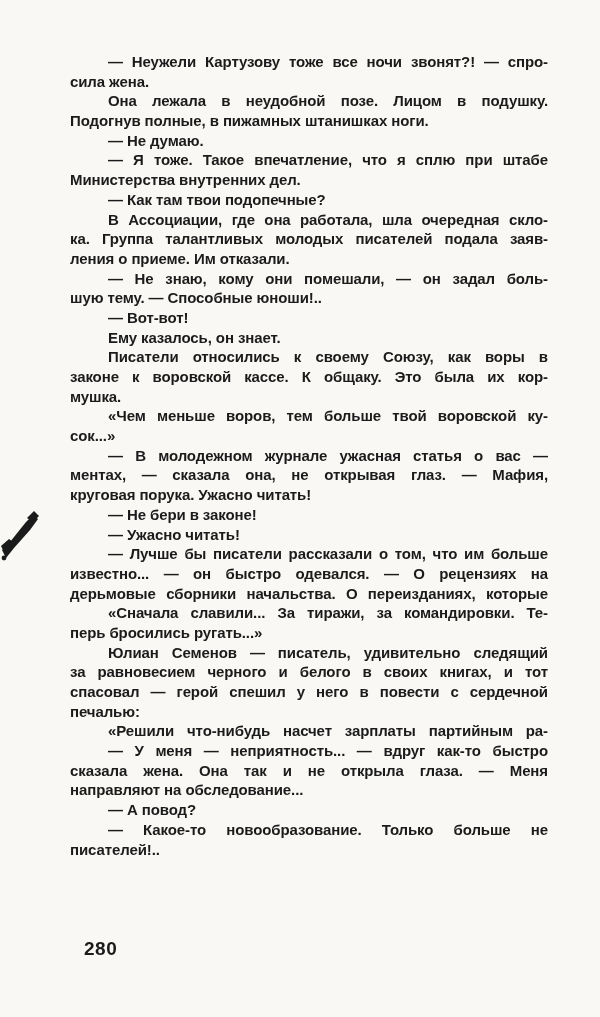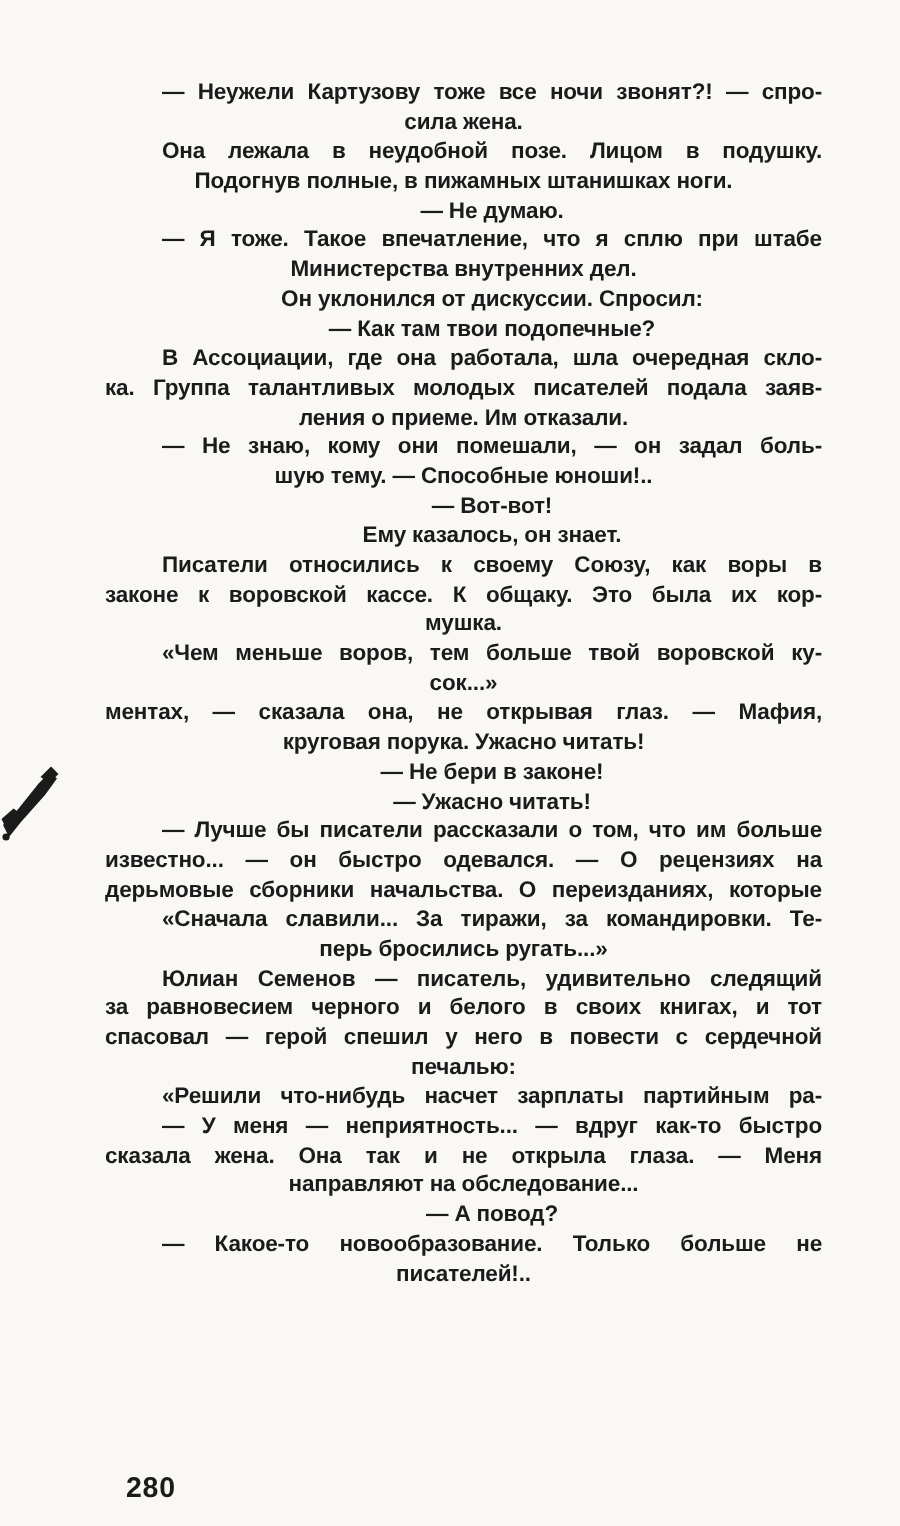--- a/index.html
+++ b/index.html
@@ -25,41 +25,40 @@
     width:478px;
     color:var(--ink);
   }
   .line{
     font-size:15px;
     font-weight:700;
     line-height:19.7px;
     height:19.7px;
     letter-spacing:-0.1px;
     white-space:normal;
-    text-align:center;
+    text-align:left;
     color:var(--ink);
   }
   .line.fill{
     text-align:justify;
     text-align-last:justify;
   }
   .line.indent{
     padding-left:38px;
   }
   .line.indent.fill{
     box-sizing:border-box;
   }
   .page-number{
     position:absolute;
     left:84px; top:938px;
     font-size:19px;
     font-weight:700;
     letter-spacing:0.5px;
     color:var(--ink);
-    margin-top:44px;
   }
   .ink-mark{
     position:absolute;
     left:0; top:506px;
     width:42px; height:58px;
   }
 </style>
 </head>
 <body>
 
@@ -73,34 +72,34 @@
   </svg>
 
   <div class="text-block" id="text-lines">
       <div class="line indent fill">— Неужели Картузову тоже все ночи звонят?! — спро-</div>
       <div class="line">сила жена.</div>
       <div class="line indent fill">Она лежала в неудобной позе. Лицом в подушку.</div>
       <div class="line">Подогнув полные, в пижамных штанишках ноги.</div>
       <div class="line indent">— Не думаю.</div>
       <div class="line indent fill">— Я тоже. Такое впечатление, что я сплю при штабе</div>
       <div class="line">Министерства внутренних дел.</div>
-      <div class="line indent">Он уклонился от дискуссии. Спросил:</div>
       <div class="line indent">— Как там твои подопечные?</div>
       <div class="line indent fill">В Ассоциации, где она работала, шла очередная скло-</div>
       <div class="line fill">ка. Группа талантливых молодых писателей подала заяв-</div>
       <div class="line">ления о приеме. Им отказали.</div>
       <div class="line indent fill">— Не знаю, кому они помешали, — он задал боль-</div>
       <div class="line">шую тему. — Способные юноши!..</div>
       <div class="line indent">— Вот-вот!</div>
       <div class="line indent">Ему казалось, он знает.</div>
       <div class="line indent fill">Писатели относились к своему Союзу, как воры в</div>
       <div class="line fill">законе к воровской кассе. К общаку. Это была их кор-</div>
       <div class="line">мушка.</div>
       <div class="line indent fill">«Чем меньше воров, тем больше твой воровской ку-</div>
       <div class="line">сок...»</div>
+      <div class="line indent fill">— В молодежном журнале ужасная статья о вас —</div>
       <div class="line fill">ментах, — сказала она, не открывая глаз. — Мафия,</div>
       <div class="line">круговая порука. Ужасно читать!</div>
       <div class="line indent">— Не бери в законе!</div>
       <div class="line indent">— Ужасно читать!</div>
       <div class="line indent fill">— Лучше бы писатели рассказали о том, что им больше</div>
       <div class="line fill">известно... — он быстро одевался. — О рецензиях на</div>
       <div class="line fill">дерьмовые сборники начальства. О переизданиях, которые</div>
       <div class="line indent fill">«Сначала славили... За тиражи, за командировки. Те-</div>
       <div class="line">перь бросились ругать...»</div>
       <div class="line indent fill">Юлиан Семенов — писатель, удивительно следящий</div>

